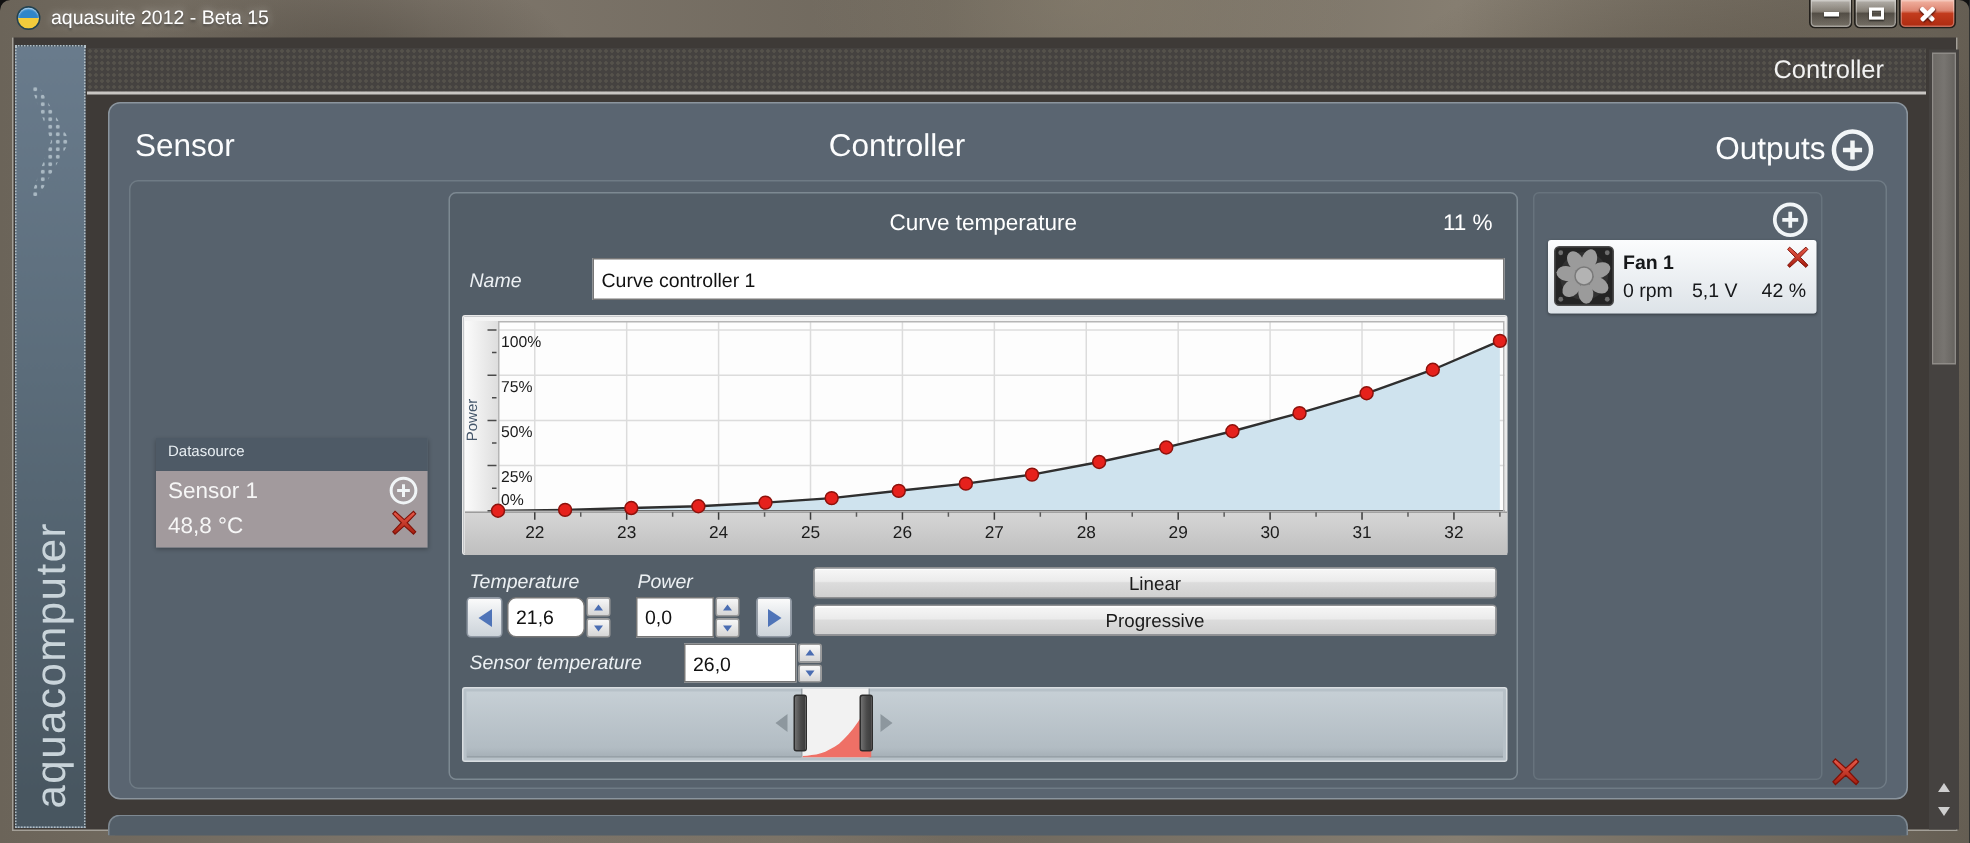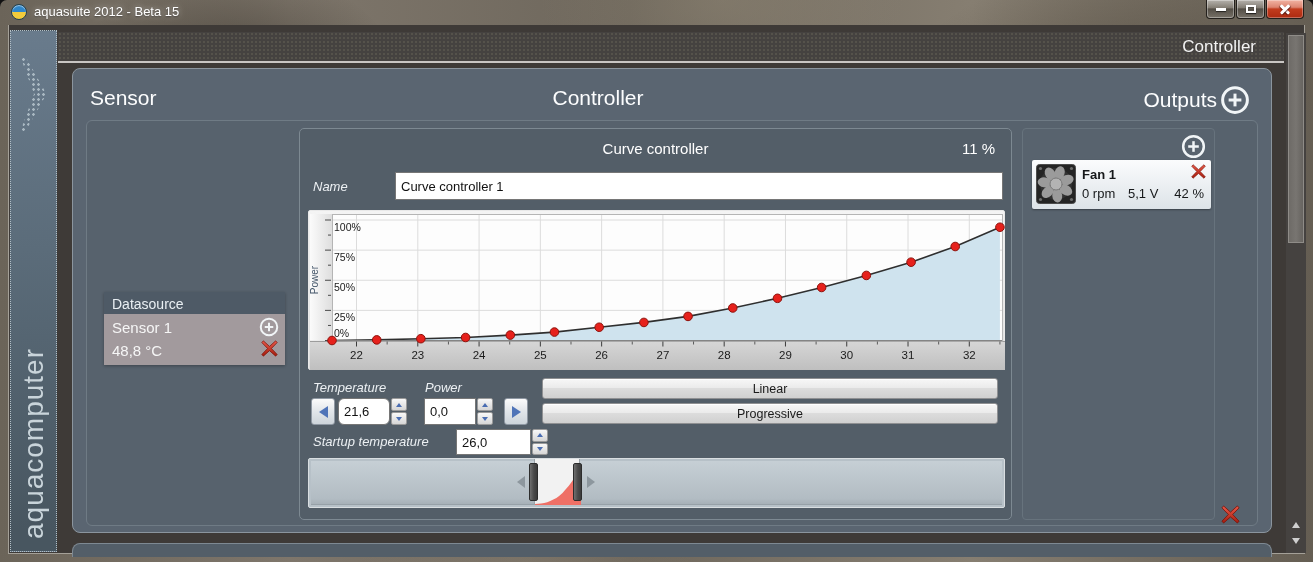--- a/index.html
+++ b/index.html
@@ -82,21 +82,21 @@
   .hdr-sensor { left:90px; top:86px; }
   .hdr-controller { left:598px; top:86px; transform:translateX(-50%); }
   .hdr-outputs-wrap { position:absolute; left:1040px; top:84px; width:210px; height:32px;
     display:flex; align-items:center; justify-content:flex-end; gap:3px; }
   .content-panel { position:absolute; left:86px; top:120px; width:1172px; height:406px;
     background:#57626d; border:1px solid #6f7b85; border-radius:6px; }
 
   
   .ds-card { position:absolute; left:104px; top:292px; width:181px; height:73px; font-size:15px;
     box-shadow:0 1px 3px rgba(0,0,0,.3); }
-  .ds-head { height:22px; background:#4e5a66; color:#e9eff3; font-size:14px;
+  .ds-head { height:22px; background:#4e5a66; color:#e9eff3; font-size:10px;
     padding:4px 8px 0 8px; }
   .ds-body { position:relative; height:51px; background:#a29a9d; color:#f6f6f6; padding:2px 8px; }
   .ds-row1 { line-height:23px; } .ds-row2 { line-height:23px; }
   .ds-add { position:absolute; right:6px; top:3px; width:20px; height:20px; }
   .ds-del { position:absolute; right:7px; top:26px; width:17px; height:17px; }
 
   
   .curve-panel { position:absolute; left:299px; top:128px; width:713px; height:392px;
     background:#535e68; border:1px solid #7d8992; border-radius:5px; }
   .cp-title { position:absolute; left:50%; top:11px; transform:translateX(-50%);
@@ -264,21 +264,21 @@
       <svg class="ds-add">
           <use href="#plus-icon"></use>
         </svg>
       <svg class="ds-del">
           <use href="#x-icon"></use>
         </svg>
     </div>
   </div>
 
   <div class="curve-panel">
-    <div class="cp-title">Curve controller</div>
+    <div class="cp-title">Curve temperature</div>
     <div class="cp-output">11 %</div>
 
     <div class="lbl name-label">Name</div>
     <input class="tinput name-input" value="Curve controller 1" style="">
 
     <div class="chart-wrap">
       <svg id="curve-svg" width="695" height="158" viewBox="0 0 695 158">
         <defs>
           <linearGradient id="ggrad" x1="0" y1="0" x2="1" y2="0">
             <stop offset="0" stop-color="#fbfbfb"></stop>
@@ -403,21 +403,21 @@
           <div class="tri tri-down"></div>
         </div>
     </div>
     <div class="arrow-btn ab-right">
         <div class="tri tri-right"></div>
       </div>
 
     <div class="curve-btn btn-linear">Linear</div>
     <div class="curve-btn btn-prog">Progressive</div>
 
-    <div class="lbl startup-label">Startup temperature</div>
+    <div class="lbl startup-label">Sensor temperature</div>
     <input class="tinput startup-input" value="26,0" style="">
     <div class="spinner sp-start">
       <div class="spin">
           <div class="tri tri-up"></div>
         </div>
       <div class="spin">
           <div class="tri tri-down"></div>
         </div>
     </div>
 

